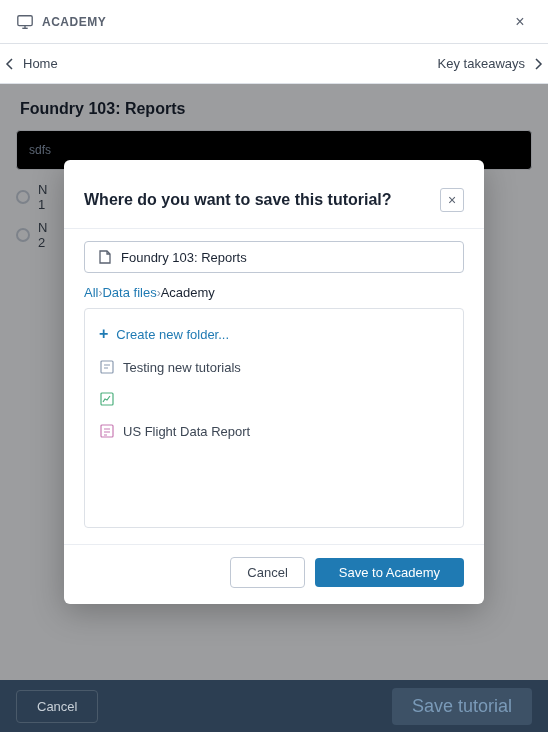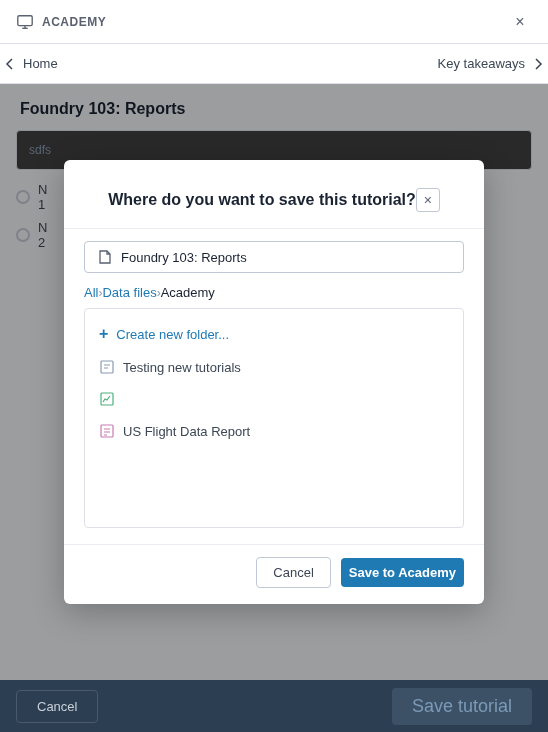--- a/index.html
+++ b/index.html
@@ -103,21 +103,21 @@
       padding: 16px;
     }
     .content-header {
       font-size: 16px;
       font-weight: 600;
       color: #1a2332;
       margin-bottom: 12px;
       padding-left: 4px;
     }
     .content-card {
-      background: #404040;
+      background: #000000;
       border: 1px solid #dde1e7;
       border-radius: 4px;
       padding: 12px;
       margin-bottom: 12px;
     }
     .content-card-text {
       color: #8a9ab0;
       font-size: 12px;
     }
     .radio-row {
@@ -157,21 +157,21 @@
       width: 420px;
       max-height: 560px;
       display: flex;
       flex-direction: column;
       overflow: hidden;
     }
     .modal-header {
       padding: 20px 20px 16px 20px;
       display: flex;
       align-items: center;
-      justify-content: center;
+      justify-content: space-between;
       border-bottom: 1px solid #eaedf2;
       margin-top: 8px;
     }
     .modal-title {
       font-size: 16px;
       font-weight: 600;
       color: #1a2332;
     }
     .modal-close {
       width: 24px;
@@ -284,27 +284,27 @@
     .btn-cancel {
       padding: 7px 16px;
       border: 1px solid #c0c8d4;
       border-radius: 4px;
       background: #fff;
       color: #3c4654;
       font-size: 13px;
       cursor: pointer;
     }
     .btn-save {
-      padding: 7px 8px;
+      padding: 7px 24px;
       border: none;
       border-radius: 4px;
       background: #1f7ab3;
       color: #fff;
       font-size: 13px;
-      font-weight: 700;
+      font-weight: 400;
       cursor: pointer;
     }
 
     
     .bottom-bar {
       height: 52px;
       background: #2c3e52;
       display: flex;
       align-items: center;
       justify-content: space-between;

